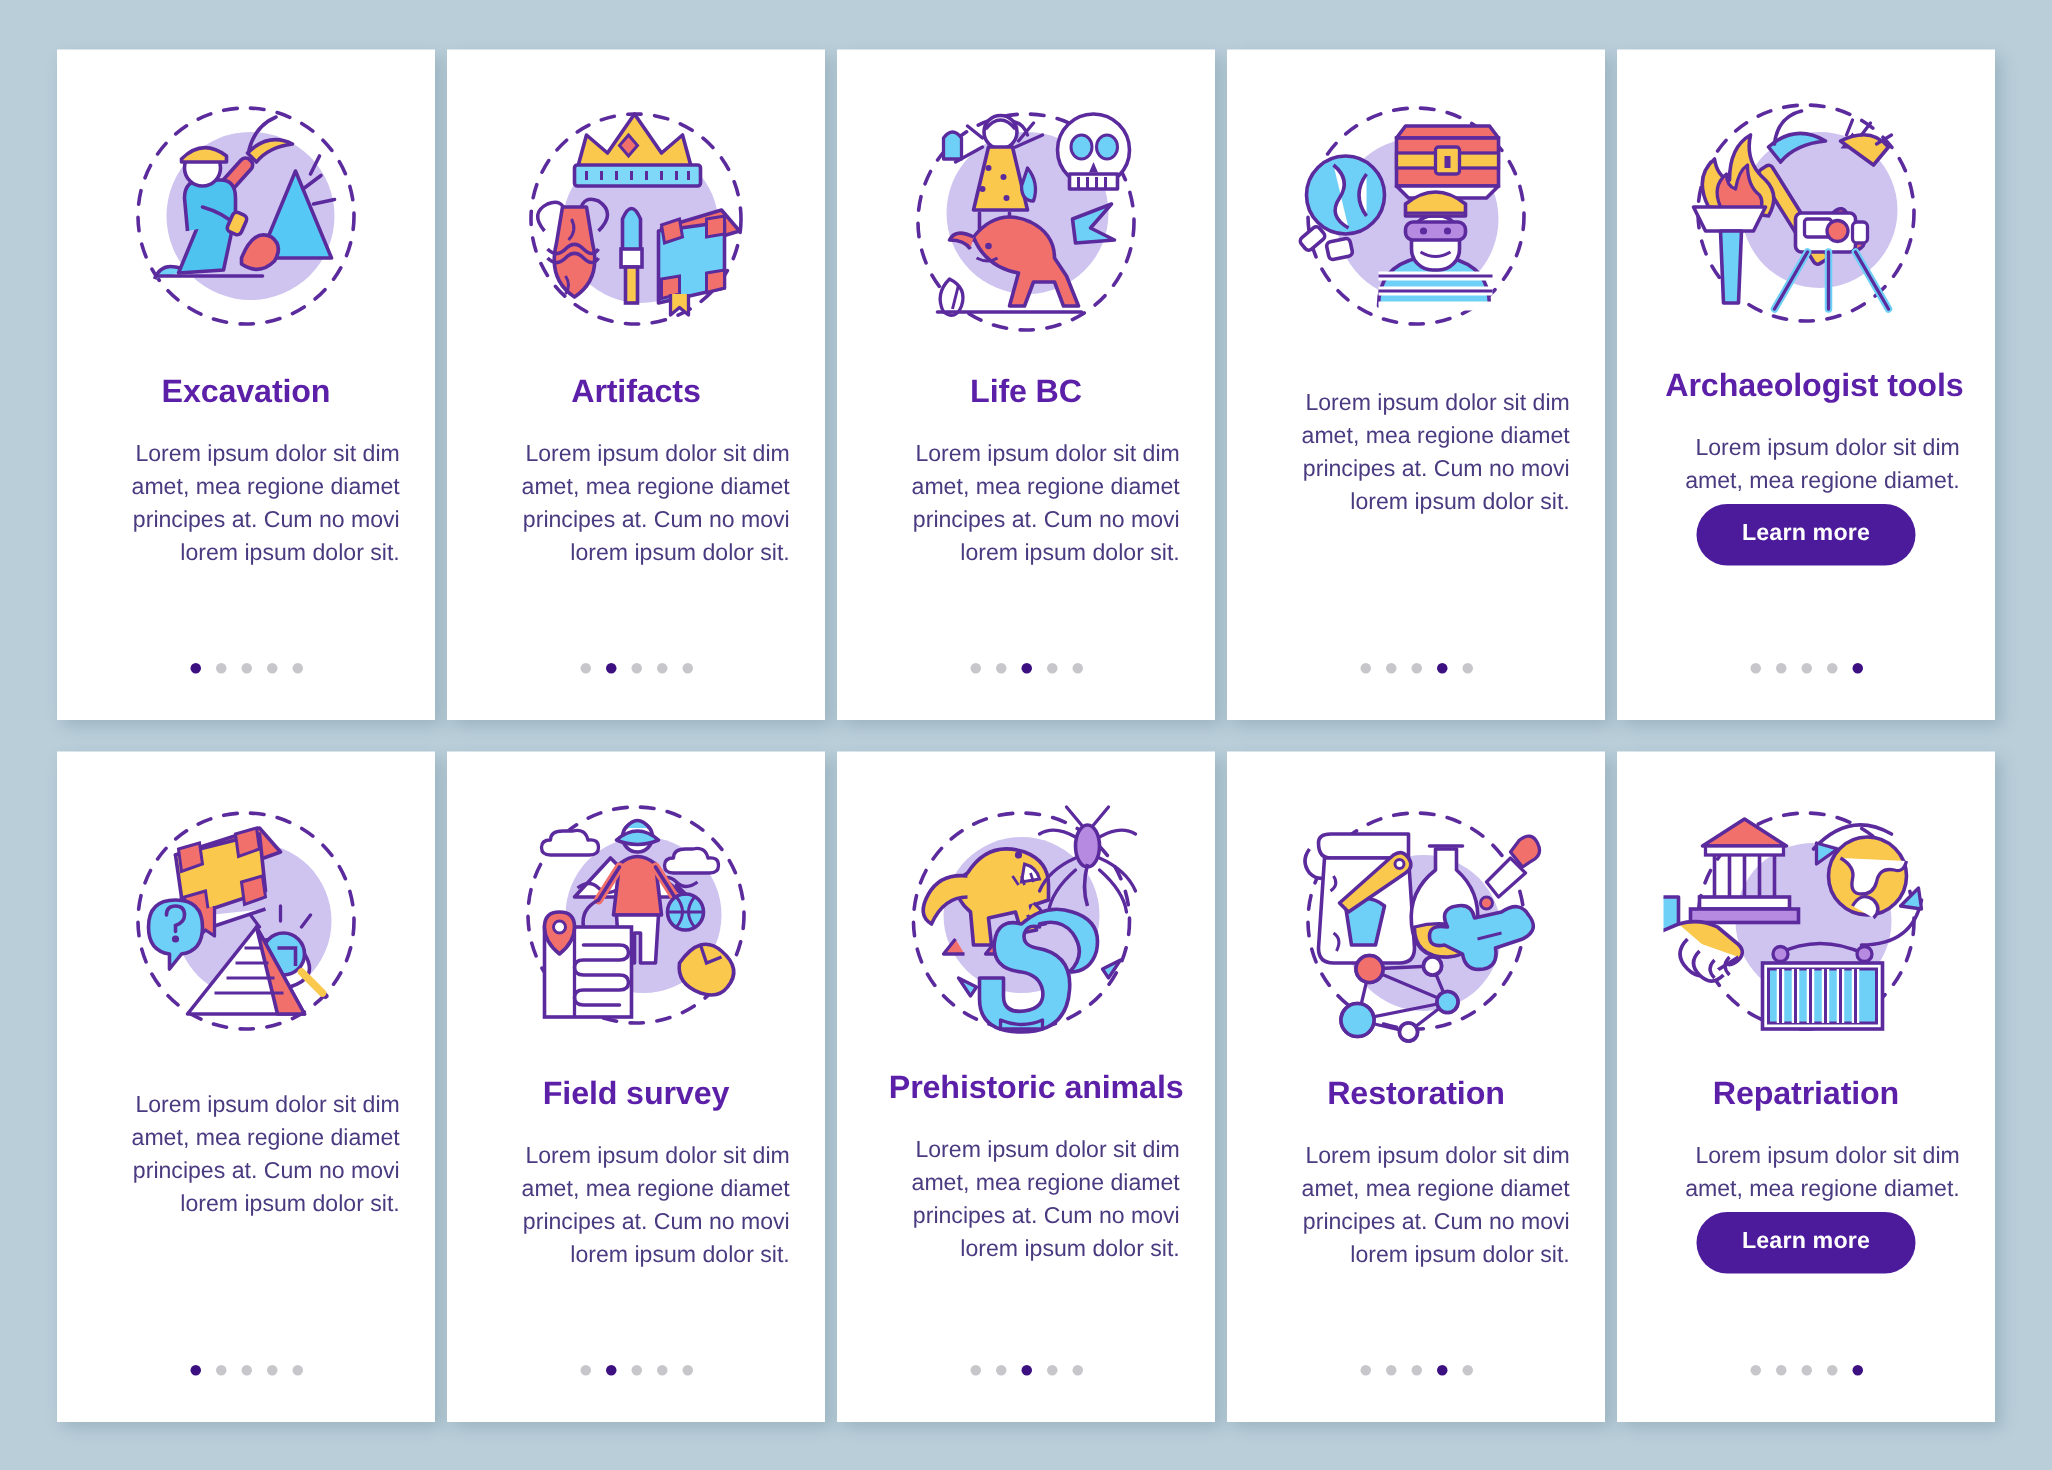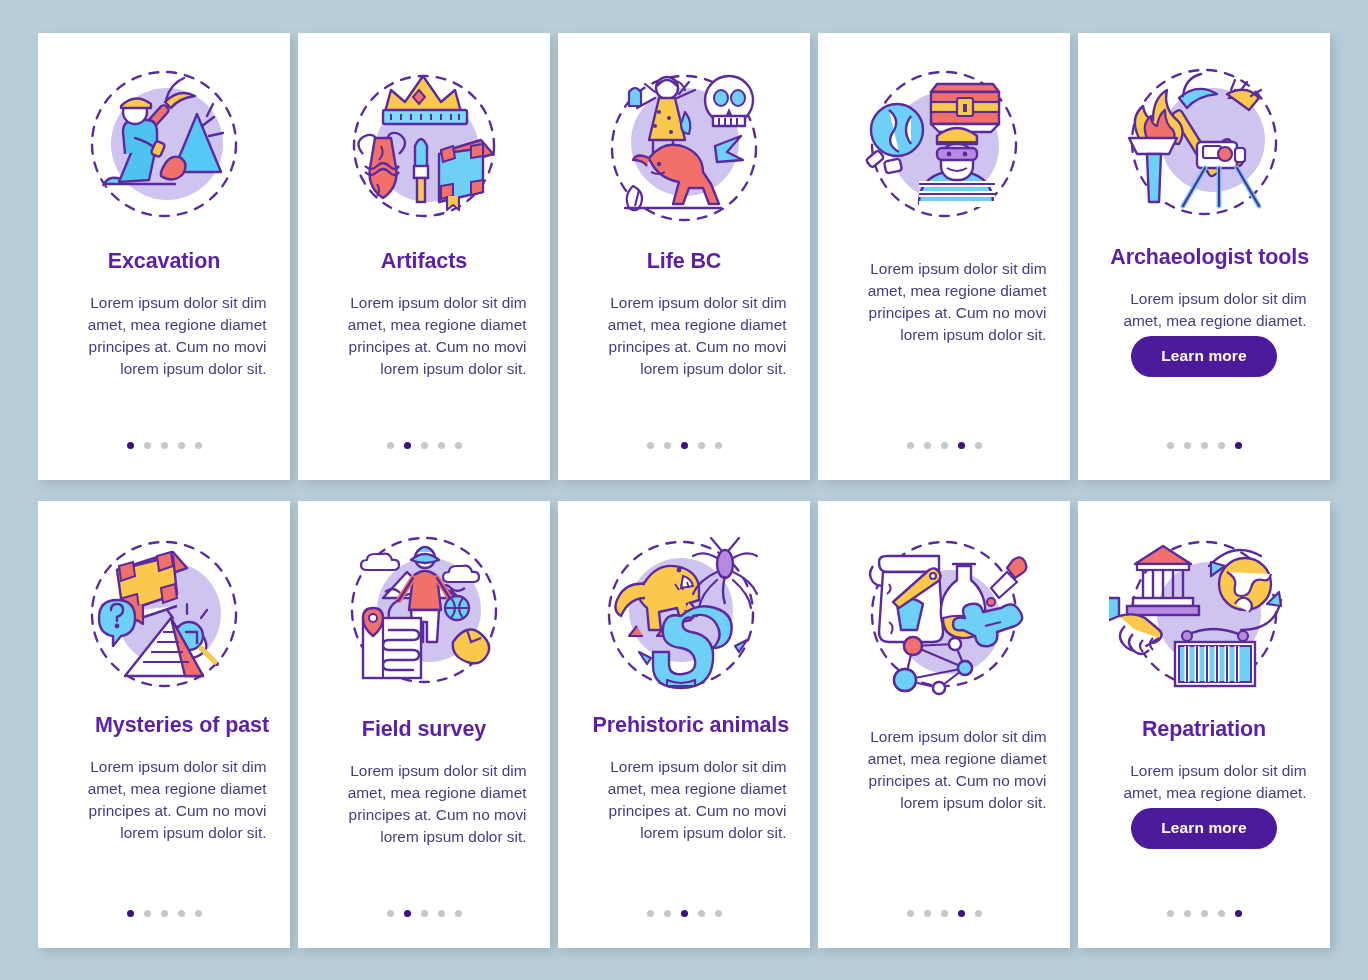--- a/index.html
+++ b/index.html
@@ -313,21 +313,20 @@
   <path d="M132 126 l14 14" stroke="#f9c84c" stroke-width="5" stroke-linecap="round"></path>
   <path d="M118 92 l0 -10 M132 96 l6 -8 M104 96 l-6 -8" stroke="#5b2b9e" stroke-width="2.2" stroke-linecap="round"></path>
   <path d="M30 96 q0 -18 18 -18 q18 0 18 18 q0 16 -14 18 l-8 10 l0 -10 q-14 -2 -14 -18 Z" fill="#6ed0f7" stroke="#5b2b9e" stroke-width="2.4" stroke-linejoin="round"></path>
   <path d="M42 88 q0 -6 6 -6 q6 0 6 6 q0 5 -6 7 l0 4" fill="none" stroke="#5b2b9e" stroke-width="2.4" stroke-linecap="round"></path>
   <circle cx="48" cy="104" r="2.4" fill="#5b2b9e"></circle>
   <path d="M56 154 l46 -58 l32 58 Z" fill="#ffffff" stroke="#5b2b9e" stroke-width="2.4" stroke-linejoin="round"></path>
   <path d="M102 96 l32 58 l-18 0 Z" fill="#f2706b" stroke="#5b2b9e" stroke-width="2.4" stroke-linejoin="round"></path>
   <path d="M94 110 l12 0 M88 120 l22 0 M82 130 l32 0 M74 140 l46 0" stroke="#5b2b9e" stroke-width="2"></path>
 </svg>
       </div>
-      <div class="card-title two-line">Mysteries of past</div>
       <p class="card-body">Lorem ipsum dolor sit dim amet, mea regione diamet principes at. Cum no movi lorem ipsum dolor sit.</p>
       <div class="dots">
         <span class="dot active"></span>
         <span class="dot"></span>
         <span class="dot"></span>
         <span class="dot"></span>
         <span class="dot"></span>
       </div>
     </div>
     <div class="card">
@@ -431,20 +430,21 @@
   <circle cx="116" cy="146" r="7" fill="#6ed0f7" stroke="#5b2b9e" stroke-width="2.4"></circle>
   <circle cx="90" cy="166" r="6" fill="#ffffff" stroke="#5b2b9e" stroke-width="2.4"></circle>
   <path d="M64 124 L106 122 M64 124 L56 158 M64 124 L116 146 M106 122 L116 146 M56 158 L90 166 M116 146 L90 166 M56 158 L116 146" stroke="#5b2b9e" stroke-width="2.2" fill="none"></path>
   <circle cx="64" cy="124" r="9" fill="#f2706b" stroke="#5b2b9e" stroke-width="2.4"></circle>
   <circle cx="56" cy="158" r="11" fill="#6ed0f7" stroke="#5b2b9e" stroke-width="2.4"></circle>
   <circle cx="106" cy="122" r="6" fill="#ffffff" stroke="#5b2b9e" stroke-width="2.4"></circle>
   <circle cx="116" cy="146" r="7" fill="#6ed0f7" stroke="#5b2b9e" stroke-width="2.4"></circle>
   <circle cx="90" cy="166" r="6" fill="#ffffff" stroke="#5b2b9e" stroke-width="2.4"></circle>
 </svg>
       </div>
+      <div class="card-title">Restoration</div>
       <p class="card-body">Lorem ipsum dolor sit dim amet, mea regione diamet principes at. Cum no movi lorem ipsum dolor sit.</p>
       <div class="dots">
         <span class="dot"></span>
         <span class="dot"></span>
         <span class="dot"></span>
         <span class="dot active"></span>
         <span class="dot"></span>
       </div>
     </div>
     <div class="card">

